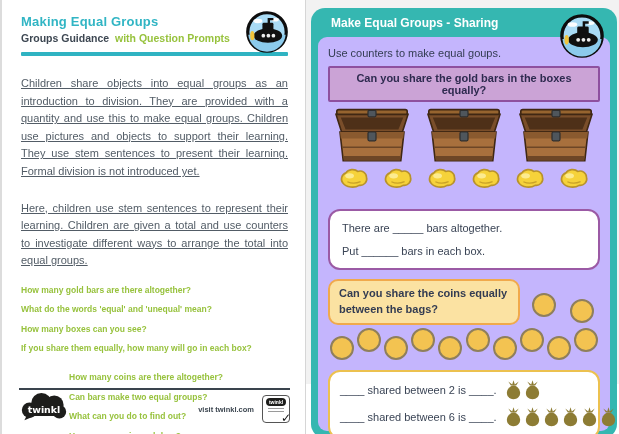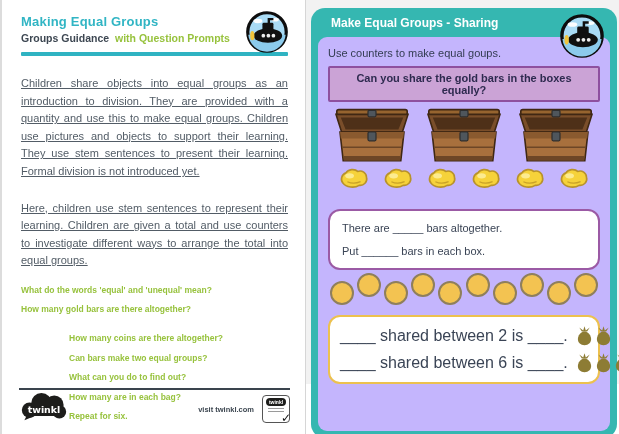--- a/index.html
+++ b/index.html
@@ -54,21 +54,21 @@
               padding:5px 9px; font-size:11px; font-weight:bold; color:#333c52; line-height:1.45; }
   .coin { display:inline-block; width:24px; height:24px; border-radius:50%;
           background:#f3c351; border:2px solid #8f7f5c; }
   .coin-side { margin-left:auto; margin-right:6px; display:flex; gap:14px; padding-top:14px; }
   .coin-side .coin:nth-child(2) { transform:translateY(6px); }
   .coin-row { margin-top:4px; display:flex; justify-content:space-between; padding:0 2px; height:32px; }
   .coin-row .coin:nth-child(odd) { transform:translateY(7px); }
   .coin-row .coin:nth-child(even) { transform:translateY(-1px); }
   .stem-orange { border:2px solid #ecc14f; padding:5px 8px 6px 10px; margin-top:9px; }
   .stem2-row { display:flex; align-items:center; min-height:27px; }
-  .stem2-text { font-size:16px; color:#3a4455; white-space:nowrap; }
+  .stem2-text { font-size:11px; color:#3a4455; white-space:nowrap; }
   .bag-group { display:flex; gap:2px; margin-left:8px; align-items:flex-end; }
   .bag { width:17px; height:20px; }
 </style>
 </head>
 <body>
 
 <svg width="0" height="0" style="position:absolute">
   <defs>
     <g id="submarine-def">
       <circle cx="24" cy="24" r="21" fill="#a9dbf5" stroke="#0d0d0d" stroke-width="3.5"></circle>
@@ -118,22 +118,24 @@
       <svg viewBox="0 0 48 48" width="44" height="44">
           <use href="#submarine-def"></use>
         </svg>
     </div>
     <div class="lp-rule"></div>
 
     <p class="lp-para">Children share objects into equal groups as an introduction to division. They are provided with a quantity and use this to make equal groups. Children use pictures and objects to support their learning. They use stem sentences to present their learning. Formal division is not introduced yet.</p>
     <p class="lp-para">Here, children use stem sentences to represent their learning. Children are given a total and use counters to investigate different ways to arrange the total into equal groups.</p>
 
     <div class="prompts prompts-1">
+      <div class="prompt">How many gold bars are there altogether?</div>
       <div class="prompt">What do the words 'equal' and 'unequal' mean?</div>
-      <div class="prompt">How many gold bars are there altogether?</div>
+      <div class="prompt">How many boxes can you see?</div>
+      <div class="prompt">If you share them equally, how many will go in each box?</div>
     </div>
     <div class="prompts prompts-2">
       <div class="prompt">How many coins are there altogether?</div>
       <div class="prompt">Can bars make two equal groups?</div>
       <div class="prompt">What can you do to find out?</div>
       <div class="prompt">How many are in each bag?</div>
       <div class="prompt">Repeat for six.</div>
     </div>
 
     <footer class="lp-footer">
@@ -232,20 +234,28 @@
               <use href="#gold-def"></use>
             </svg>
           </span>
         </div>
 
       <div class="stem-box stem-purple">
         <div>There are _____ bars altogether.</div>
         <div>Put ______ bars in each box.</div>
       </div>
 
+      <div class="q2-row">
+        <div class="q-yellow">Can you share the coins equally between the bags?</div>
+        <div class="coin-side">
+
+        <span class="coin"></span>
+            <span class="coin"></span>
+          </div>
+      </div>
 
       <div class="coin-row">
 
       <span class="coin"></span>
           <span class="coin"></span>
           <span class="coin"></span>
           <span class="coin"></span>
           <span class="coin"></span>
           <span class="coin"></span>
           <span class="coin"></span>

